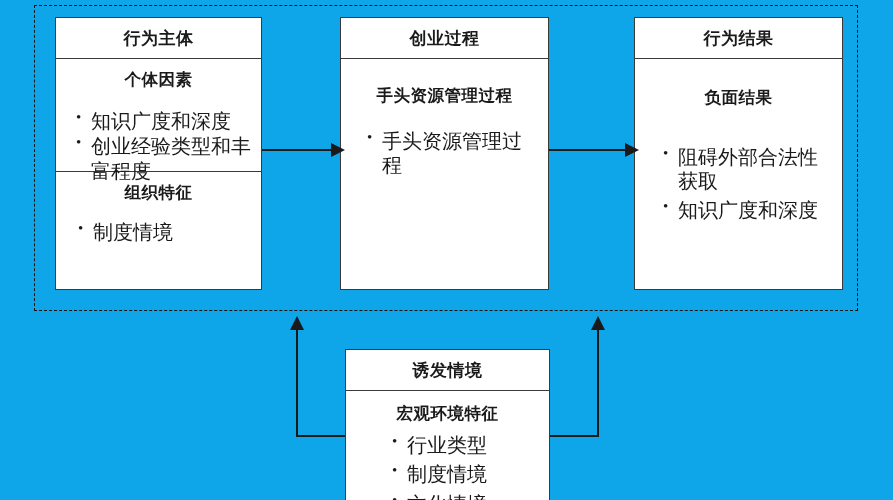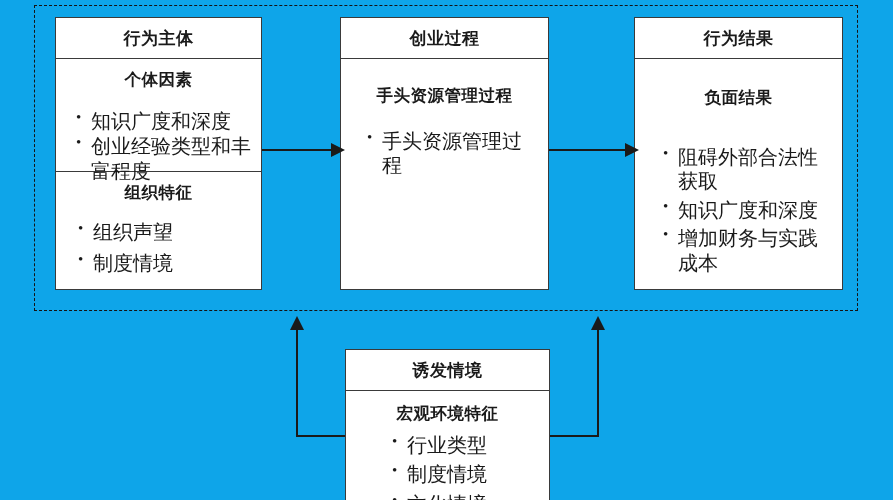--- a/index.html
+++ b/index.html
@@ -144,21 +144,20 @@
     <div class="box-section sec-a section-divider">
       <div class="section-title">个体因素</div>
       <ul class="bullets">
         <li>知识广度和深度</li>
         <li>创业经验类型和丰富程度</li>
       </ul>
     </div>
     <div class="box-section sec-b">
       <div class="section-title">组织特征</div>
       <ul class="bullets">
-        <li>组织声望</li>
         <li>制度情境</li>
       </ul>
     </div>
   </div>
 
   <div class="box" id="box-process">
     <div class="box-header">
       <span class="box-header-title">创业过程</span>
     </div>
     <div class="box-section sec-a">
@@ -171,21 +170,20 @@
 
   <div class="box" id="box-outcome">
     <div class="box-header">
       <span class="box-header-title">行为结果</span>
     </div>
     <div class="box-section sec-a">
       <div class="section-title">负面结果</div>
       <ul class="bullets">
         <li>阻碍外部合法性获取</li>
         <li>知识广度和深度</li>
-        <li>增加财务与实践成本</li>
       </ul>
     </div>
   </div>
 
   <div class="box" id="box-context">
     <div class="box-header">
       <span class="box-header-title">诱发情境</span>
     </div>
     <div class="box-section sec-a">
       <div class="section-title">宏观环境特征</div>

